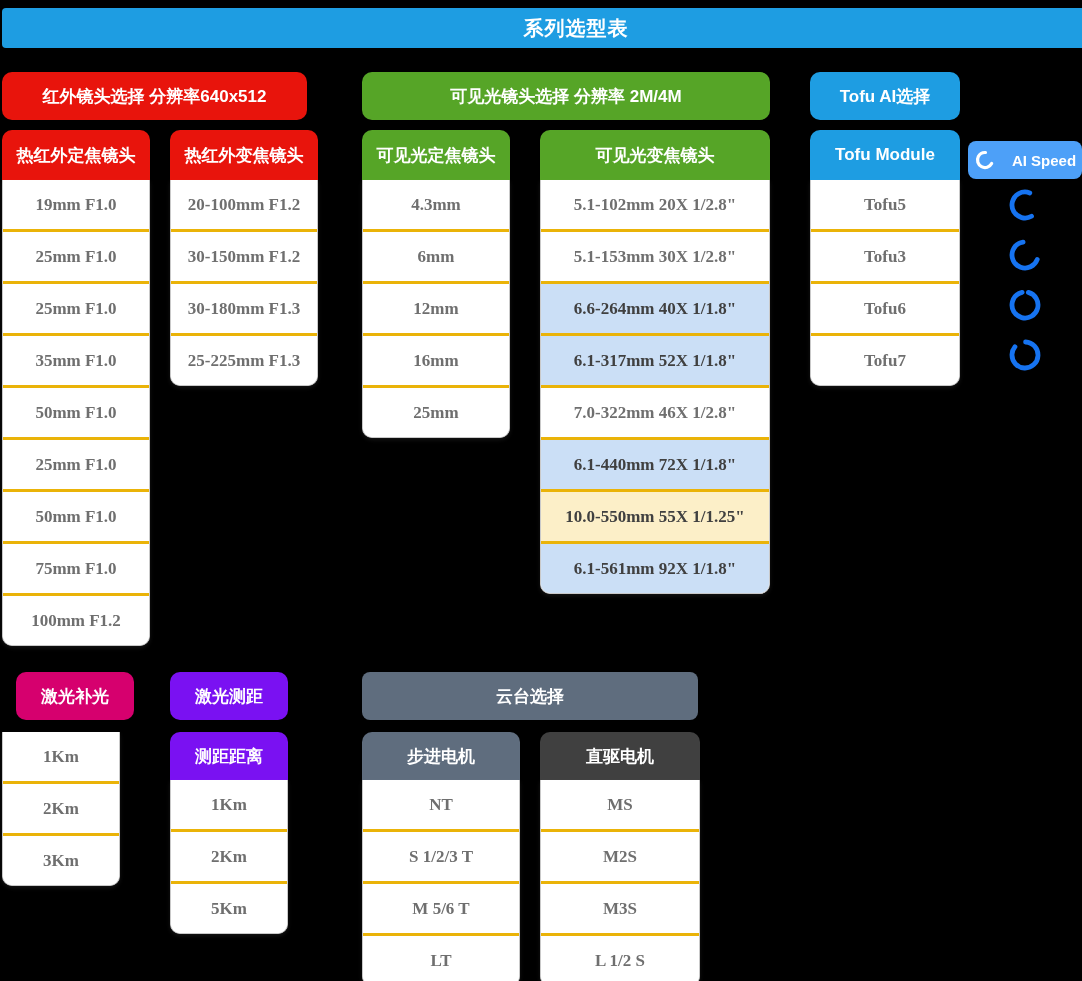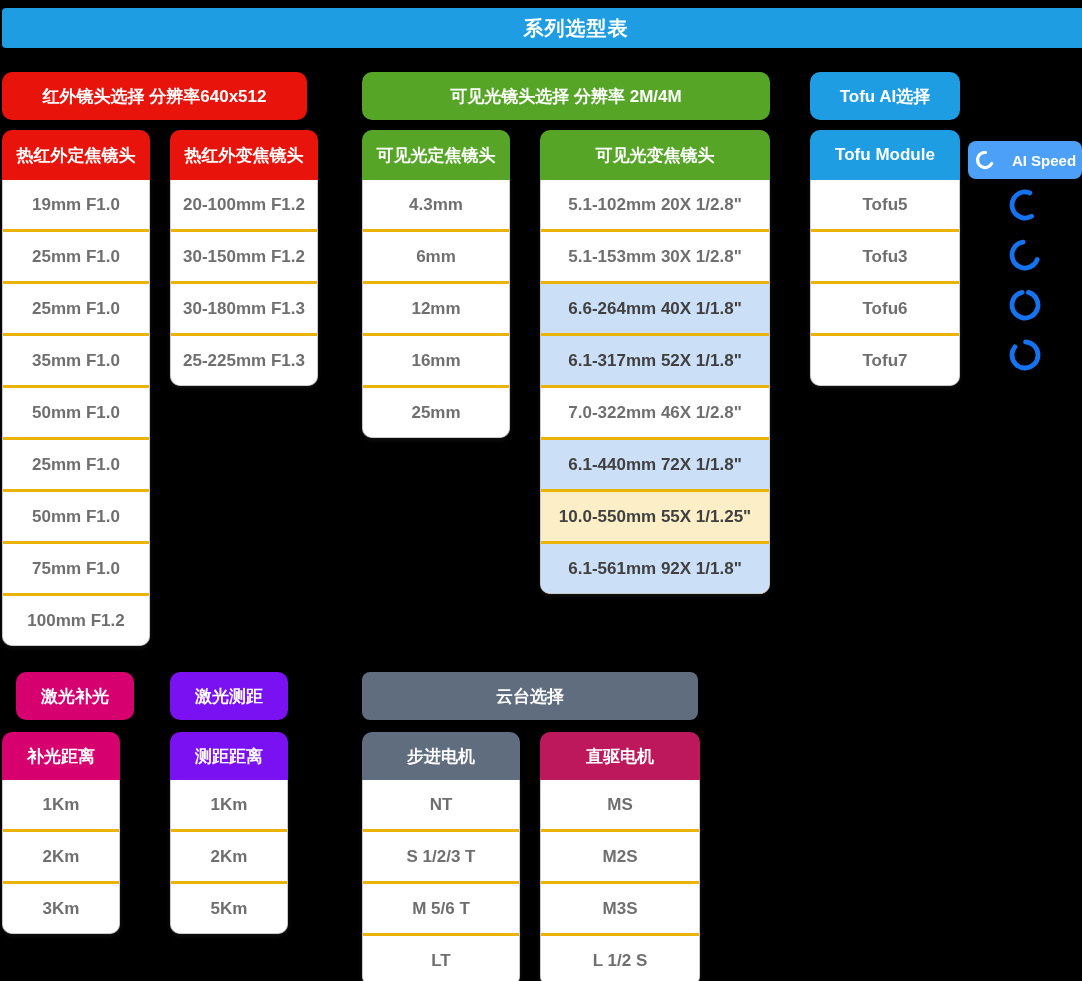--- a/index.html
+++ b/index.html
@@ -20,20 +20,21 @@
   .col{position:absolute;}
   .col-header{
     height:50px;border-radius:10px 10px 0 0;
     display:flex;align-items:center;justify-content:center;
     color:#fff;font-weight:bold;font-size:17px;
   }
   .cells{
     background:#fff;border:1px solid #c9c9c9;border-top:none;
     border-radius:0 0 10px 10px;overflow:hidden;
     box-shadow:0 2px 4px rgba(255,255,255,0.08);
+    font-family:Liberation Serif, serif;
   }
   .cell{
     height:49px;border-top:3px solid #eab308;
     display:flex;align-items:center;justify-content:center;
     color:#6f6f6f;font-weight:bold;font-size:17px;background:#fff;
   }
   .cell:first-child{border-top:none;}
   .cell.hl-blue{background:#cbdff6;color:#404040;}
   .cell.hl-yellow{background:#fcefc8;color:#404040;}
   .ai-badge{
@@ -146,21 +147,20 @@
       <div class="spinner" style="top: 206px;">
         <svg width="36" height="36" viewBox="0 0 36 36">
           <circle cx="18" cy="18" r="13" fill="none" stroke="#1673f0" stroke-width="4.8" stroke-linecap="round" stroke-dasharray="69.20 12.48" transform="rotate(-447.5 18 18)"></circle>
         </svg>
       </div>
     </div>
 
   <div class="sec-header" style="left:16px;top:672px;width:118px;background:#d6006e">激光补光</div>
 
   <div class="col" style="left:2px;top:732px;width:118px">
-    <div class="col-header" style="background:#d6006e;height:48px">补光距离</div>
     <div class="cells">
         <div class="cell">1Km</div>
         <div class="cell">2Km</div>
         <div class="cell">3Km</div>
       </div>
   </div>
 
   <div class="sec-header" style="left:170px;top:672px;width:118px;background:#7a11f2">激光测距</div>
 
   <div class="col" style="left:170px;top:732px;width:118px">
@@ -178,21 +178,21 @@
     <div class="col-header" style="background:#5f6d7e;height:48px">步进电机</div>
     <div class="cells">
         <div class="cell">NT</div>
         <div class="cell">S 1/2/3 T</div>
         <div class="cell">M 5/6 T</div>
         <div class="cell">LT</div>
       </div>
   </div>
 
   <div class="col" style="left:540px;top:732px;width:160px">
-    <div class="col-header" style="background:#be185d;height:48px">直驱电机</div>
+    <div class="col-header" style="background:#404040;height:48px">直驱电机</div>
     <div class="cells">
         <div class="cell">MS</div>
         <div class="cell">M2S</div>
         <div class="cell">M3S</div>
         <div class="cell">L 1/2 S</div>
       </div>
   </div>
 
 </div>
 

